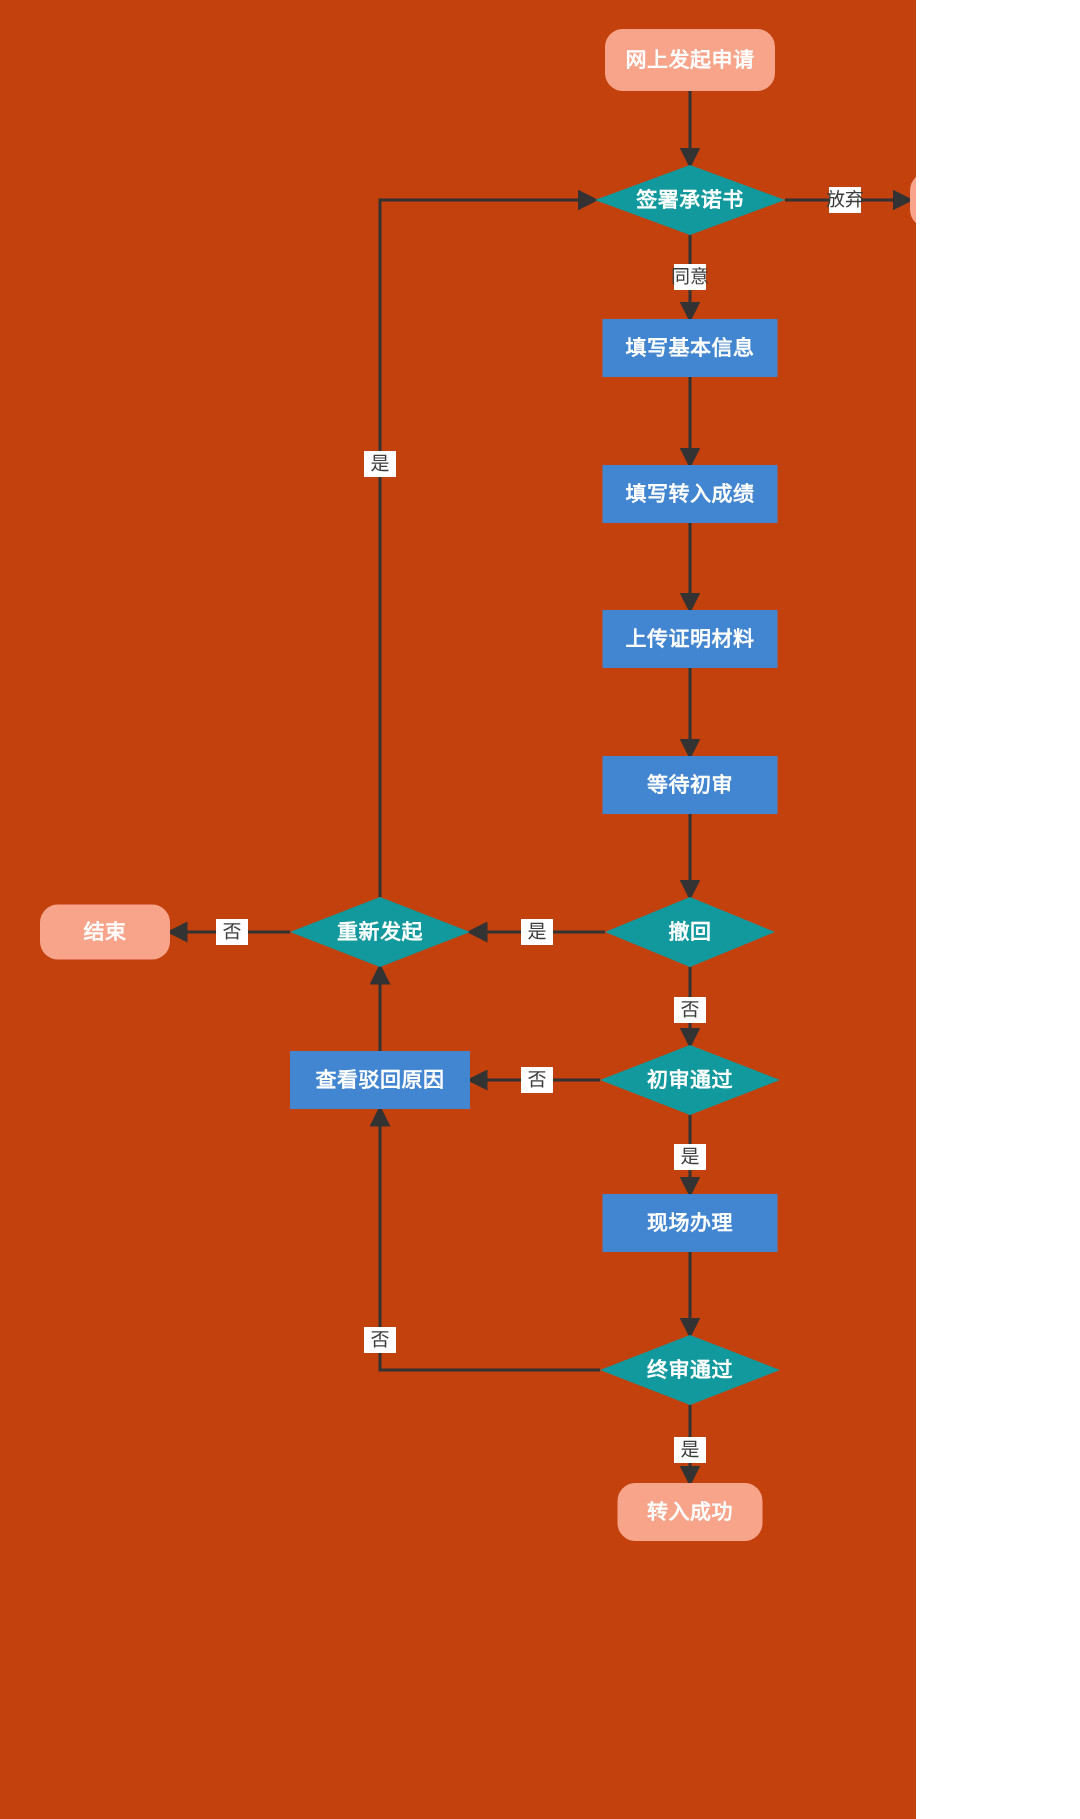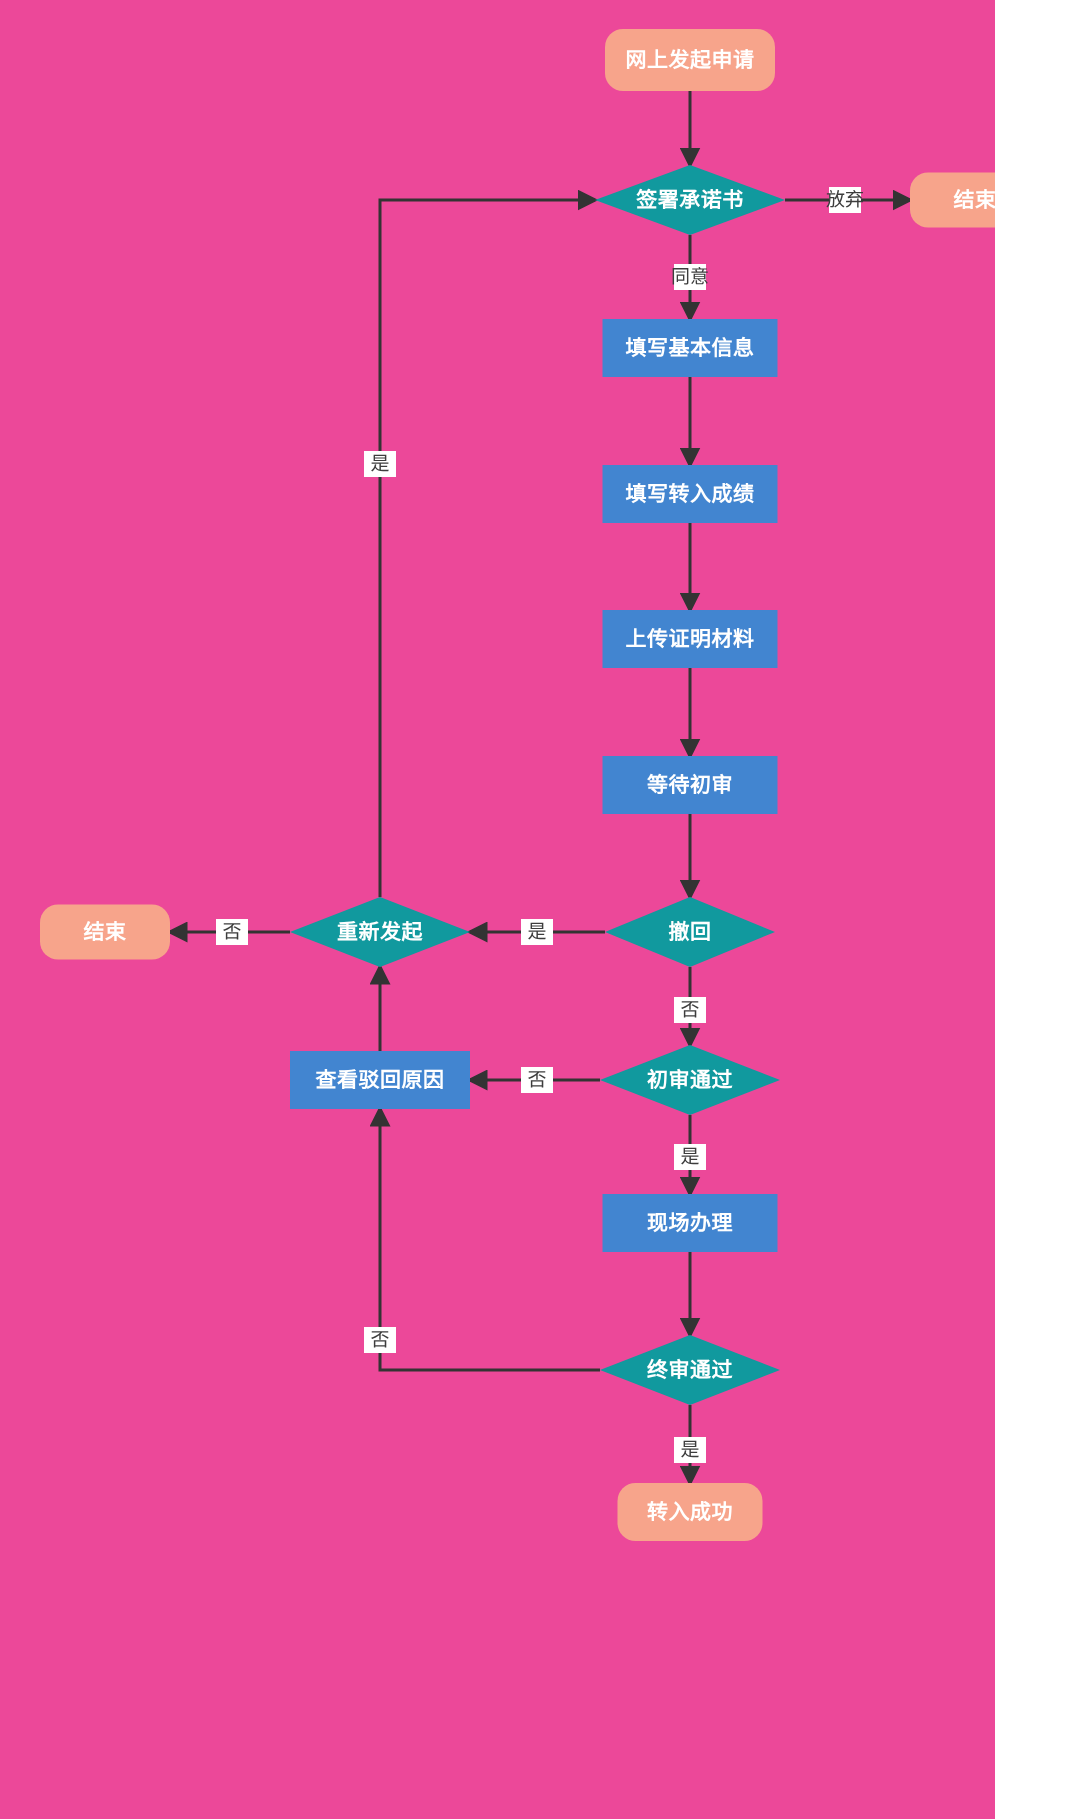--- a/index.html
+++ b/index.html
@@ -6,23 +6,23 @@
   html, body {
     margin: 0;
     padding: 0;
     background: #ffffff;
   }
   body {
     font-family: "Liberation Sans", "DejaVu Sans", sans-serif;
   }
   #canvas {
     position: relative;
-    width: 995px;
+    width: 916px;
     height: 1819px;
-    background: #ec4899;
+    background: #c2410c;
     overflow: hidden;
   }
   #flow-svg {
     position: absolute;
     top: 0;
     left: 0;
     width: 1080px;
     height: 1819px;
   }
   .node-label {

